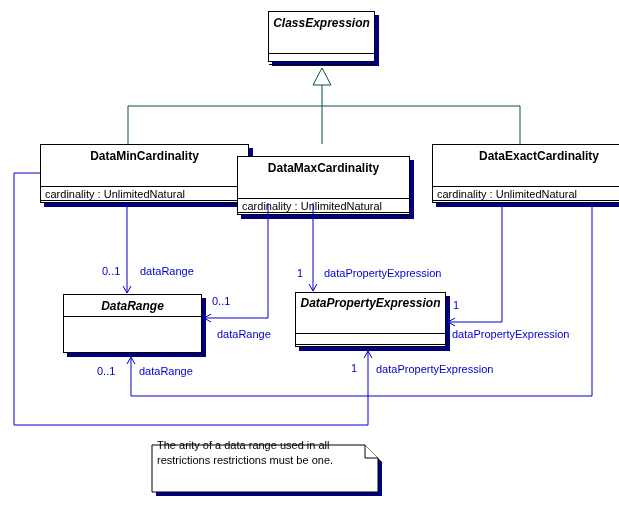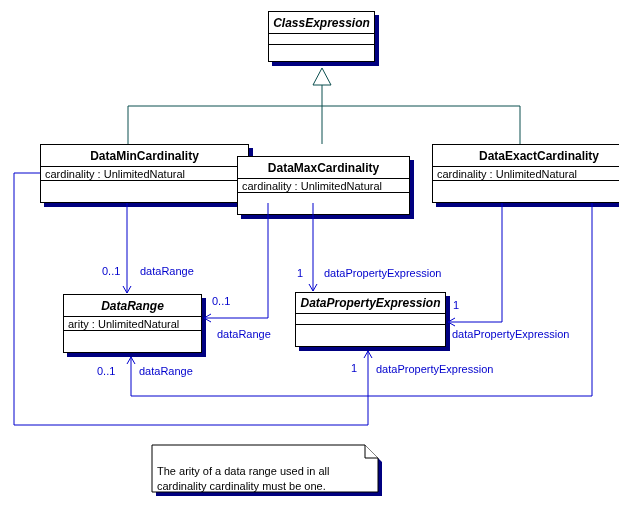--- a/index.html
+++ b/index.html
@@ -18,35 +18,35 @@
     box-sizing:border-box;display:flex;flex-direction:column;
   }
   .uml-class .title{
     font-size:12px;font-weight:bold;text-align:center;color:#000;
     display:flex;align-items:center;justify-content:center;flex:0 0 auto;
   }
   .uml-class.abstract .title{font-style:italic;}
   .uml-class .attrs{
     border-top:1px solid #000;font-size:11px;color:#000;
     padding:0 0 0 4px;display:flex;align-items:center;flex:0 0 auto;
-    white-space:nowrap;overflow:hidden;
+    white-space:nowrap;overflow:hidden;margin-top:20px;
   }
   .uml-class .ops{border-top:1px solid #000;flex:1 1 auto;}
   svg#wires{position:absolute;left:0;top:0;pointer-events:none;}
   svg#wires .assoc{stroke:var(--association);stroke-width:1;fill:none;}
   svg#wires .gen{stroke:var(--generalization);stroke-width:1;fill:none;}
   svg#wires .gen-head{stroke:var(--generalization);stroke-width:1;fill:#fff;}
   svg#wires .note-shadow{fill:var(--shadow);stroke:none;}
   svg#wires .note-body{fill:#fff;stroke:#000;stroke-width:1;}
   .edge-label{
     position:absolute;color:var(--association);font-size:11px;line-height:12px;
     white-space:nowrap;
   }
   .note-text{
-    position:absolute;left:157px;top:464px;width:215px;
+    position:absolute;left:157px;top:438px;width:215px;
     font-size:11px;line-height:15px;color:#000;
   }
 </style>
 </head>
 <body>
 
 <div id="canvas">
 
   <div class="uml-class abstract" style="left:268px;top:11px;width:107px;height:51px">
     <div class="title" style="height:21px">ClassExpression</div>
@@ -73,23 +73,20 @@
   <div class="uml-class" style="left:432px;top:144px;width:214px;height:59px">
     <div class="title" style="height:21px">DataExactCardinality</div>
     <div class="attrs" style="height:13px">
       <span>cardinality : UnlimitedNatural</span>
     </div>
     <div class="ops"></div>
   </div>
 
   <div class="uml-class abstract" style="left:63px;top:294px;width:139px;height:59px">
     <div class="title" style="height:21px">DataRange</div>
-    <div class="attrs" style="height:13px">
-      <span>arity : UnlimitedNatural</span>
-    </div>
     <div class="ops"></div>
   </div>
 
   <div class="uml-class abstract" style="left:295px;top:292px;width:151px;height:55px">
     <div class="title" style="height:20px">DataPropertyExpression</div>
     <div class="attrs" style="height:10px"></div>
     <div class="ops"></div>
   </div>
 
   <svg id="wires" width="619" height="507" viewBox="0 0 619 507">
@@ -152,16 +149,16 @@
   <span class="edge-label" style="left:452px;top:328px">dataPropertyExpression</span>
 
   <span class="edge-label" style="left:97px;top:365px">0..1</span>
   <span class="edge-label" style="left:139px;top:365px">dataRange</span>
 
   <span class="edge-label" style="left:351px;top:362px">1</span>
   <span class="edge-label" style="left:376px;top:363px">dataPropertyExpression</span>
 
   <div class="note-text">
     <div>The arity of a data range used in all</div>
-    <div>cardinality cardinality must be one.</div>
+    <div>restrictions restrictions must be one.</div>
   </div>
 
 </div>
 
 </body></html>

